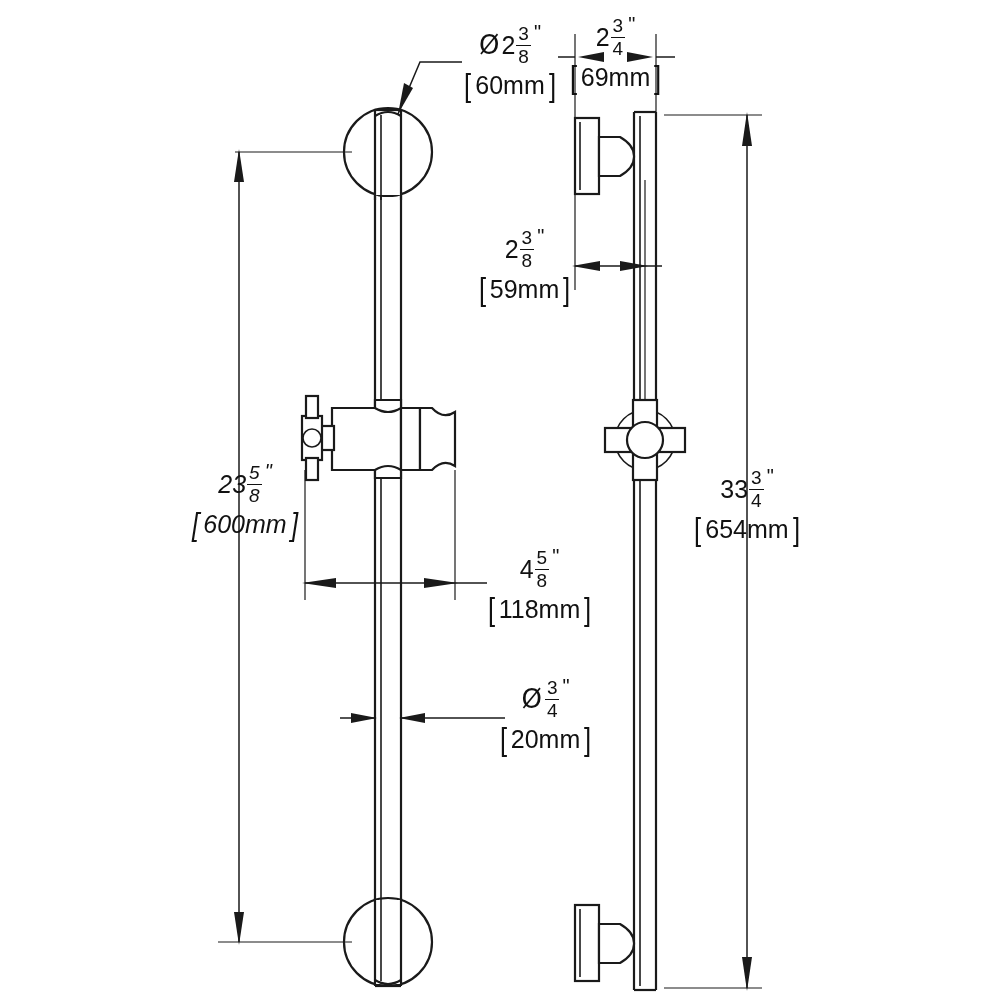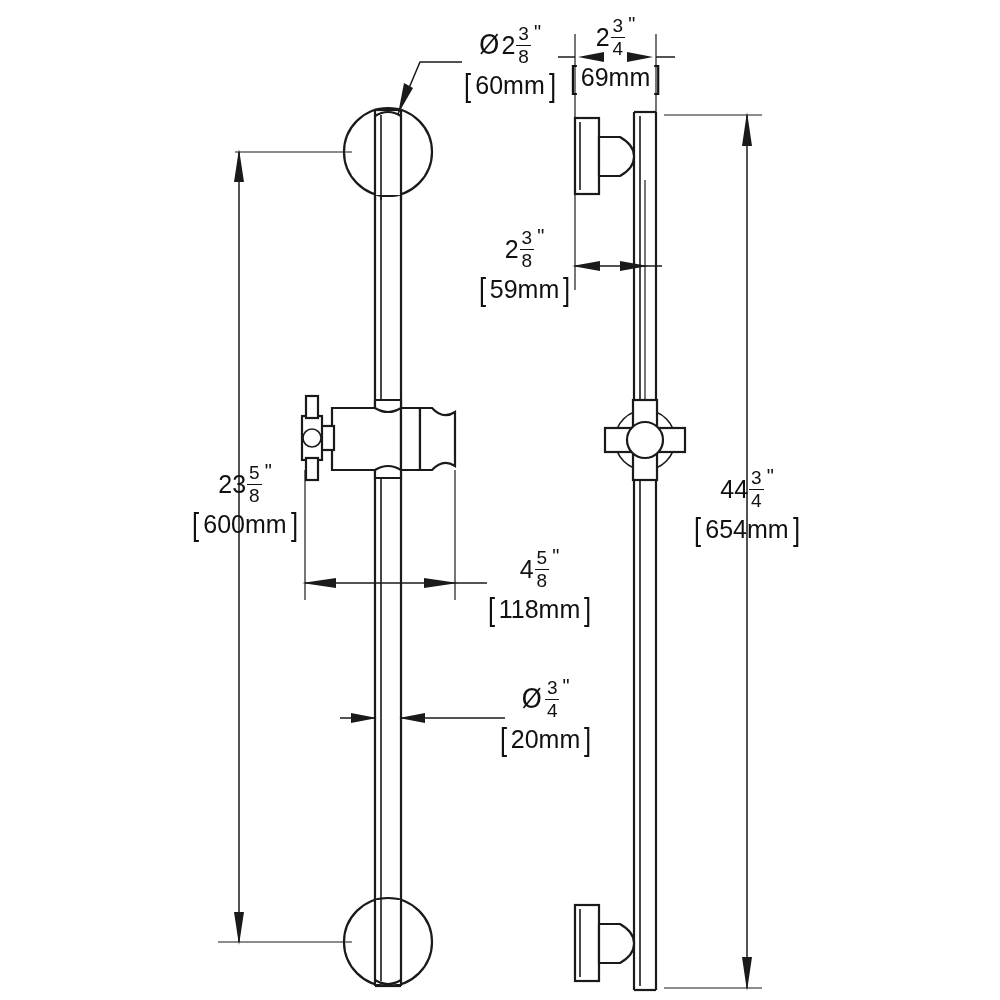--- a/index.html
+++ b/index.html
@@ -308,21 +308,21 @@
       </span>
       <span class="inchmark">"</span>
     </div>
     <div class="mmrow">
       <span class="brk">[</span>
       <span class="mmtext">59mm</span>
       <span class="brk">]</span>
     </div>
   </div>
 
-  <div class="dimlabel center-txt" style="left:180px; top:463px; width:130px;">
+  <div class="dimlabel center-txt" style="left:180px; top:463px; width:130px;font-style:italic;">
     <div class="row">
       <span class="whole">23</span>
       <span class="frac">
         <span class="num">5</span>
         <span class="den">8</span>
       </span>
       <span class="inchmark">"</span>
     </div>
     <div class="mmrow">
       <span class="brk">[</span>
@@ -359,21 +359,21 @@
     </div>
     <div class="mmrow">
       <span class="brk">[</span>
       <span class="mmtext">20mm</span>
       <span class="brk">]</span>
     </div>
   </div>
 
   <div class="dimlabel center-txt" style="left:682px; top:468px; width:130px;">
     <div class="row">
-      <span class="whole">44</span>
+      <span class="whole">33</span>
       <span class="frac">
         <span class="num">3</span>
         <span class="den">4</span>
       </span>
       <span class="inchmark">"</span>
     </div>
     <div class="mmrow">
       <span class="brk">[</span>
       <span class="mmtext">654mm</span>
       <span class="brk">]</span>

